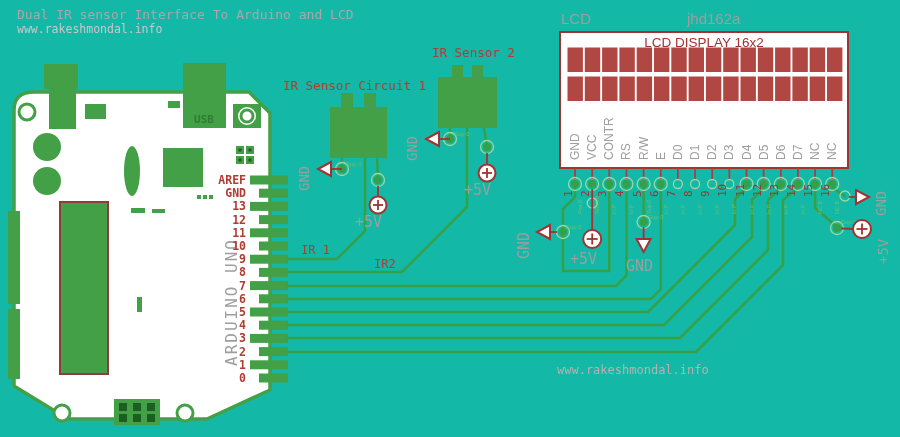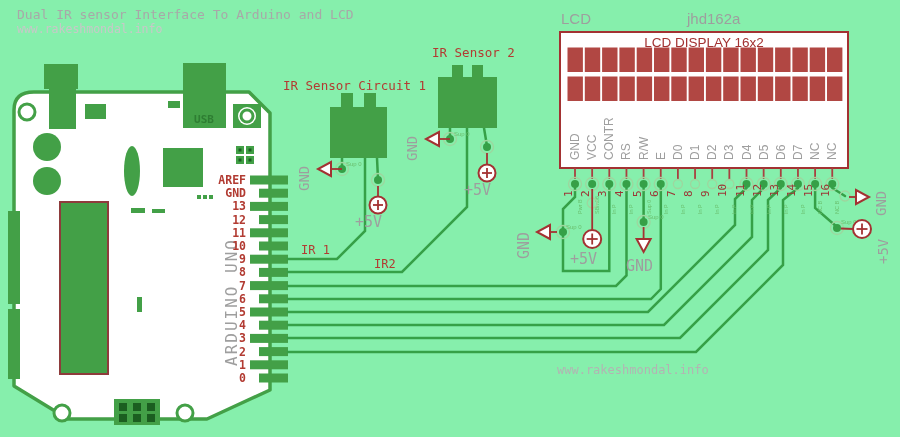--- a/index.html
+++ b/index.html
@@ -1,16 +1,16 @@
 <!DOCTYPE html>
 <html style="--board_green: #43a047; --wire_green: #36a047; --pad_ring: #9ed69e; --maroon: #a33232; --cell_red: #b14743; --label_red: #b23b32; --pin_num_red: #9c3434; --stub_red: #a84040; --gray: #9e9e9e; --gray2: #a8a8a8; --light_gray: #c8c8c8; --light_gray2: #b3b3b3; --tiny_green: #6abf6e; --usb_green: #2e7d32; --ic_border: #8e3b3b;"><head>
 <meta charset="utf-8">
 <style>
   html,body{margin:0;padding:0;background:#ffffff;}
-  .stage{position:relative;width:900px;height:437px;background:#86efac;overflow:hidden;
+  .stage{position:relative;width:900px;height:437px;background:#14b8a6;overflow:hidden;
          font-family:"DejaVu Sans Mono",monospace;}
   svg{display:block;}
   
   .t-title{font:13px "DejaVu Sans Mono",monospace;fill:var(--gray2);}
   .t-url{font:11.5px "DejaVu Sans Mono",monospace;fill:var(--light_gray);}
   .t-red{font:12.5px "DejaVu Sans Mono",monospace;fill:var(--label_red);}
   .t-irnet{font:12px "DejaVu Sans Mono",monospace;fill:var(--label_red);}
   .t-gray-big{font:15px "Liberation Sans",sans-serif;fill:var(--gray);}
   .t-lcdtitle{font:13.5px "Liberation Sans",sans-serif;fill:var(--maroon);}
   .t-pwr{font:15px "DejaVu Sans Mono",monospace;fill:var(--gray);}

